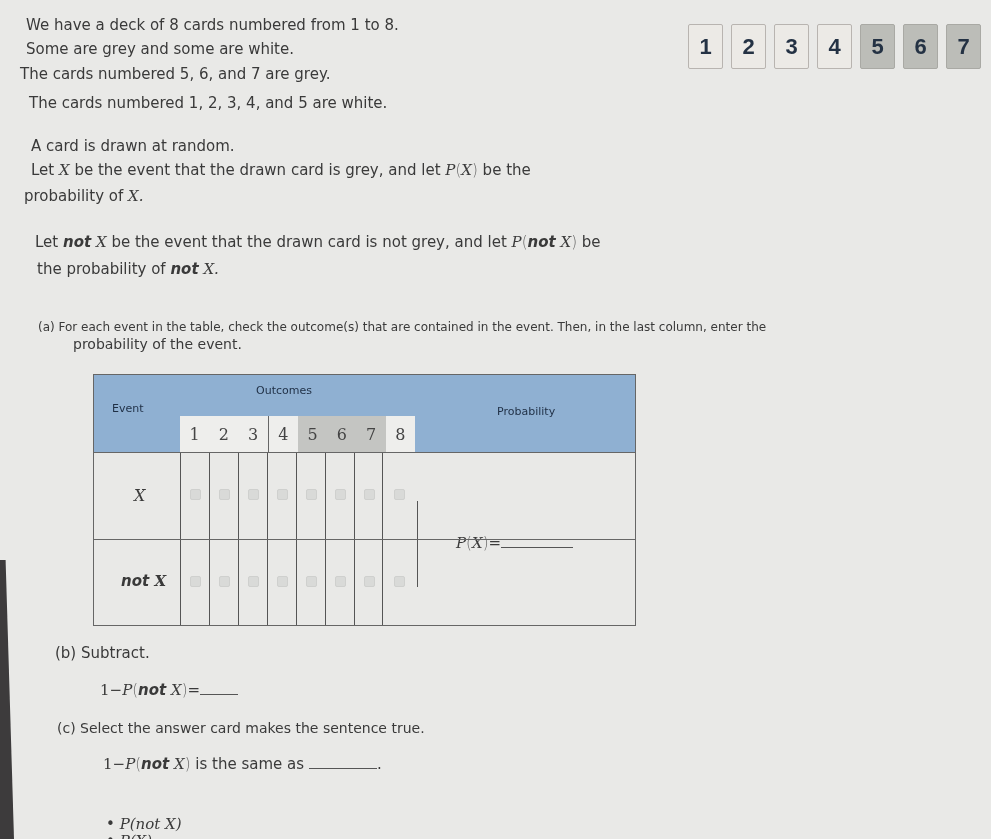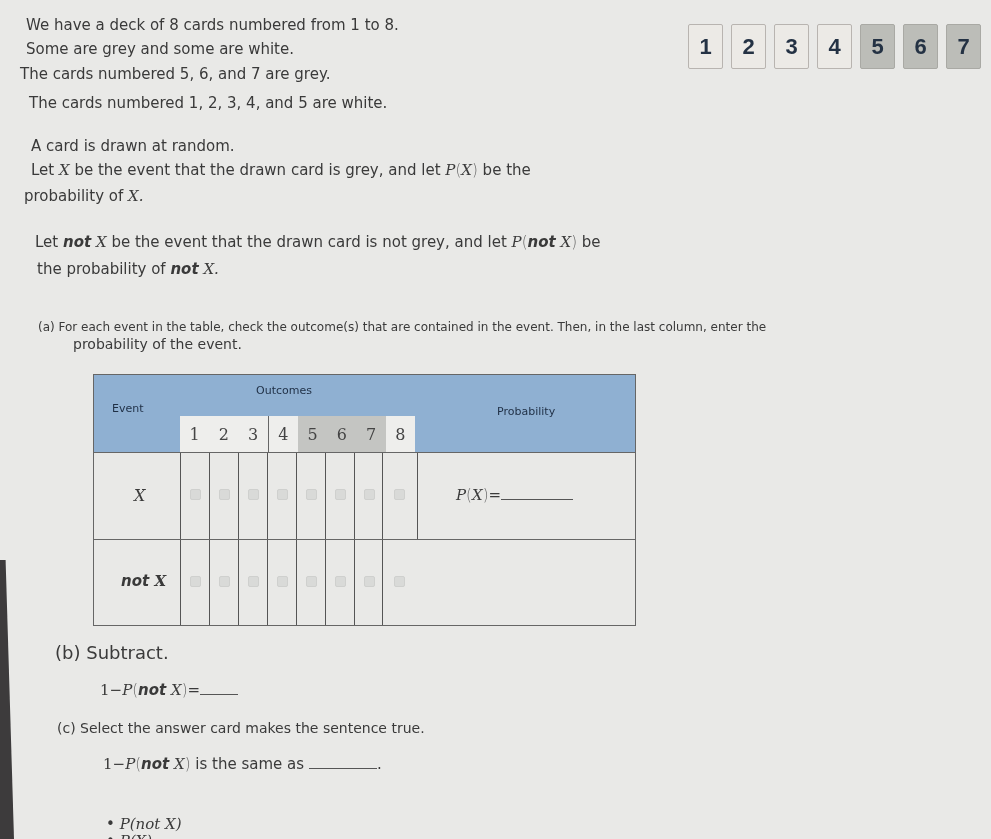--- a/index.html
+++ b/index.html
@@ -138,21 +138,21 @@
       </div>
     <div class="cell" style="left:231px;width:29px;">
         <div class="chk" style="left:9px;top:36px;"></div>
       </div>
     <div class="cell" style="left:260px;width:28px;">
         <div class="chk" style="left:9px;top:36px;"></div>
       </div>
     <div class="cell" style="left:288px;width:35px;">
         <div class="chk" style="left:11px;top:36px;"></div>
       </div>
-    <div class="cell" style="left:323px;width:211px;">
+    <div class="cell" style="left:323px;width:211px;margin-top:48px;">
       <div class="abs" style="left:38px;top:32px;font-size:15px;white-space:nowrap;">
         <span class="mi">P</span><span class="paren">(</span><span class="mi">X</span><span class="paren">)</span><span class="math">=</span><span class="blank" style="width:72px;"></span>
       </div>
     </div>
   </div>
 
   <div class="row" style="top:164px;height:86px;">
     <div class="abs it" style="left:27px;top:32px;font-size:15px;">
       <span class="it">not</span> <span class="mi">X</span>
     </div>
@@ -176,21 +176,21 @@
       </div>
     <div class="cell" style="left:260px;width:28px;">
         <div class="chk" style="left:9px;top:36px;"></div>
       </div>
     <div class="cell" style="left:288px;width:35px;">
         <div class="chk" style="left:11px;top:36px;"></div>
       </div>
   </div>
 </div>
 
-<div class="abs txt" style="left:55px;top:644px;font-size:18px;">
+<div class="abs txt" style="left:55px;top:644px;font-size:15px;">
   <span>(b)</span>
   <span>Subtract.</span>
 </div>
 <div class="abs txt" style="left:100px;top:680px;">
   <span class="math">1</span><span class="math">−</span><span class="mi">P</span><span class="paren">(</span><span class="it">not</span> <span class="mi">X</span><span class="paren">)</span><span class="math">=</span><span class="blank" style="width:38px;"></span>
 </div>
 
 <div class="abs txt" style="left:57px;top:719px;font-size:14px;">
   <span>(c)</span>
   <span>Select the answer card makes the sentence true.</span>

